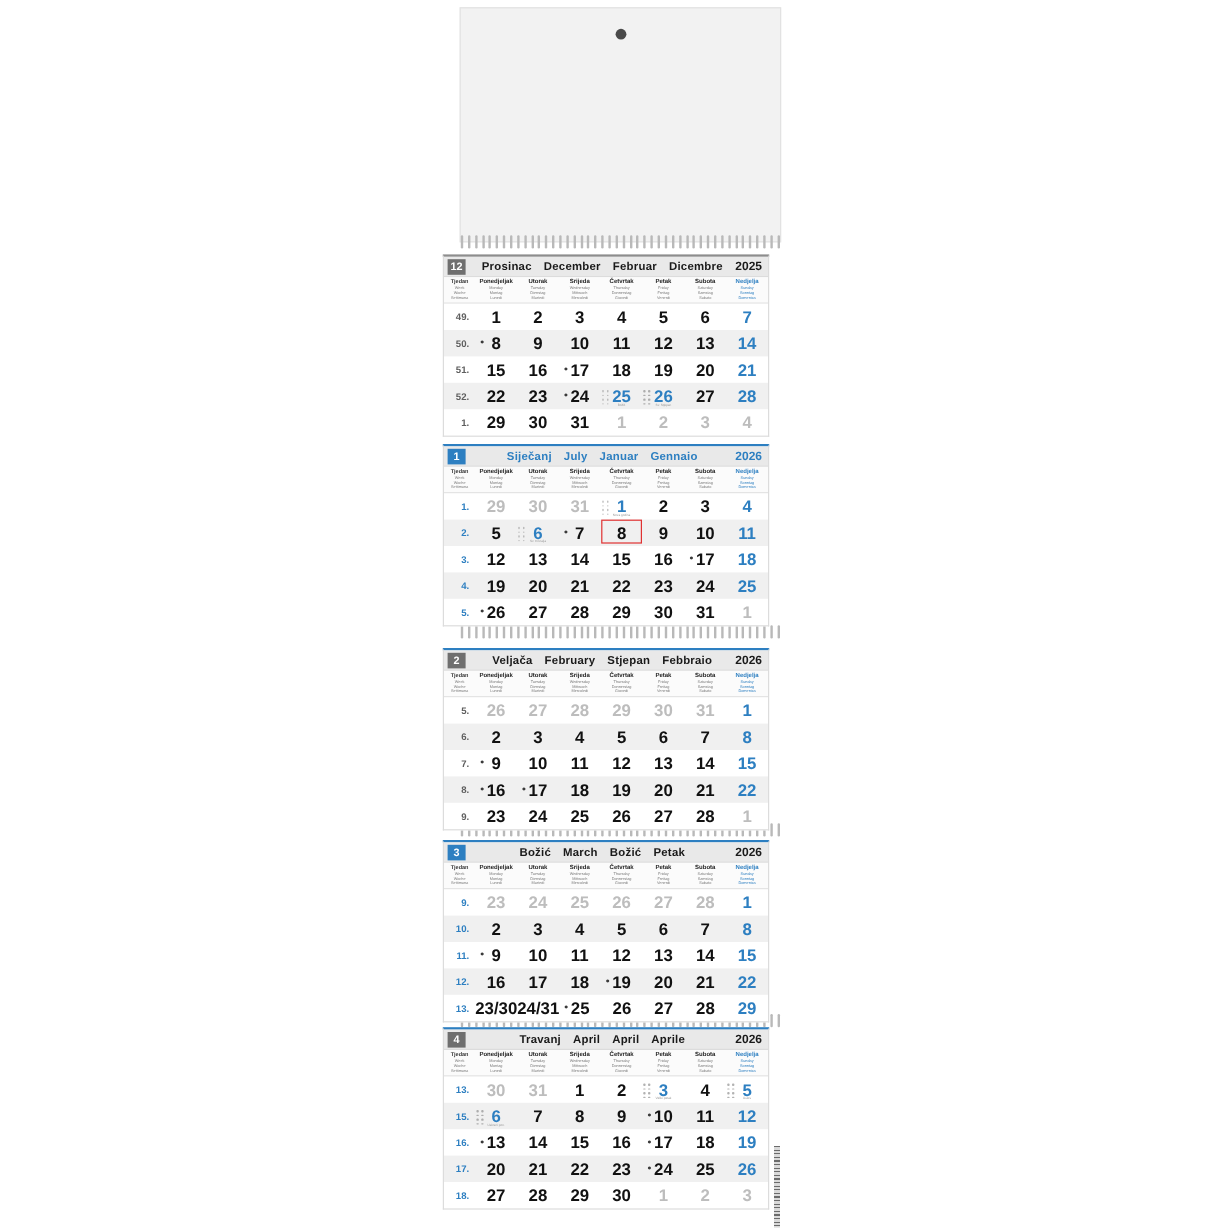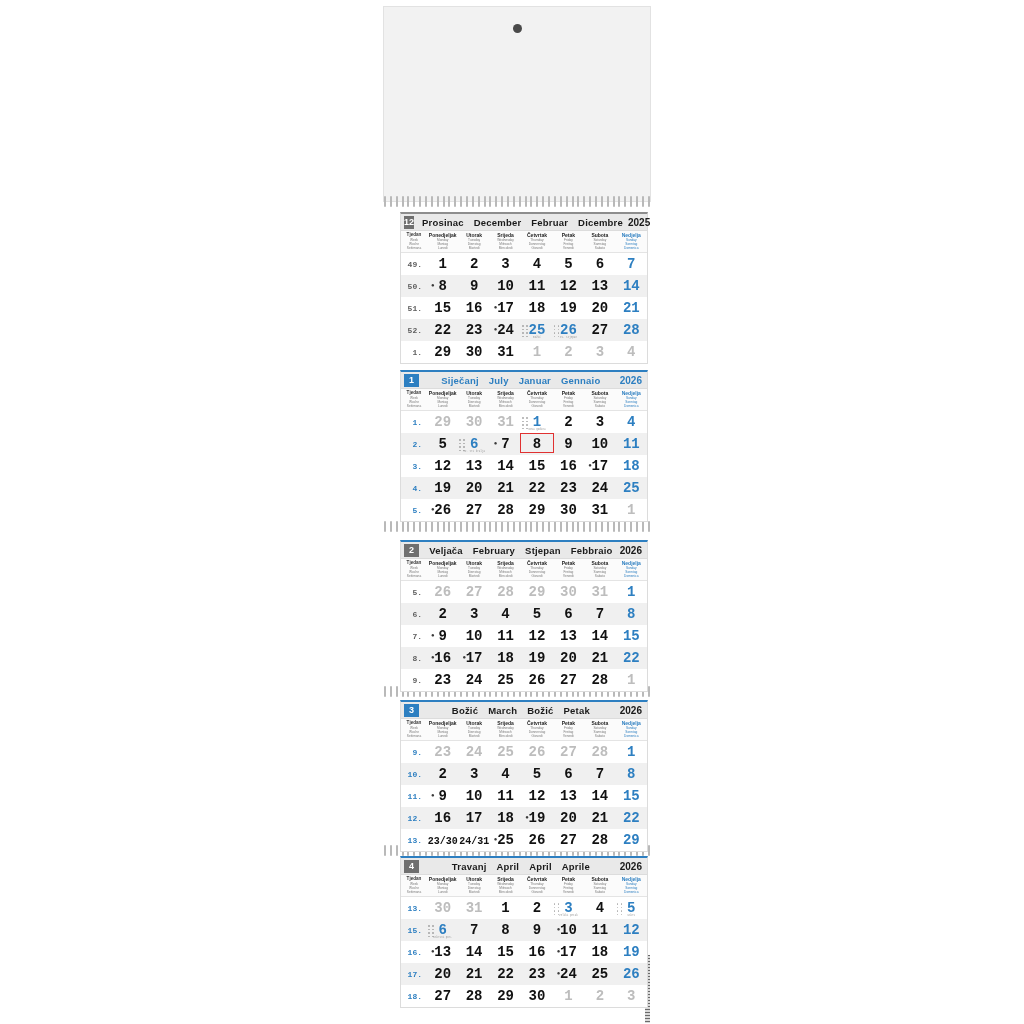--- a/index.html
+++ b/index.html
@@ -55,22 +55,22 @@
     background: #b9b9b9;
     border-radius: 1px;
   }
   .wire.top { top: 196px; }
   .wire.m1  { top: 521px; }
   .wire.m2  { top: 686px; }
   .wire.m3  { top: 845px; }
   
   .month {
     position: absolute;
-    left: 400px;
-    width: 248px;
+    left: 369px;
+    width: 272px;
     box-sizing: border-box;
     background: #ffffff;
     border: 1px solid #dcdcdc;
     border-top: 2px solid #2d7fc1;
   }
   .month.m-dec { top: 212px; border-top-color: #8d8d8d; }
   .month.m-jan { top: 370px; }
   .month.m-feb { top: 540px; border-top-color: #2d7fc1;}
   .month.m-mar { top: 700px; }
   .month.m-apr { top: 856px; }
@@ -134,21 +134,20 @@
     margin-bottom: 0px;
   }
   .dow.sun b, .dow.sun { color: #2d7fc1; }
   .dow.kw b { color: #3a3a3a; font-size: 4.6px;}
   
   .wrow {
     display: grid;
     grid-template-columns: 26px repeat(7, 1fr);
     align-items: center;
     height: 22px;
-    font-family: Liberation Mono, monospace;
   }
   .wrow.alt { background: #f0f0f0; }
   .wk {
     text-align: right;
     padding-right: 5px;
     font-size: 8px;
     font-weight: bold;
     color: #2d7fc1;
   }
   .m-dec .wk, .m-feb .wk { color: #5f5f5f; }
@@ -190,21 +189,21 @@
     position: absolute;
     bottom: -2px;
     left: 0;
     right: 0;
     font-size: 2.6px;
     font-weight: normal;
     color: #9a9a9a;
     white-space: nowrap;
   }
   .cell .frac {
-    font-size: 10px;
+    font-size: 14px;
   }
   .today-box {
     position: absolute;
     left: 50%;
     top: 50%;
     width: 34px;
     height: 20px;
     margin-left: -17px;
     margin-top: -11px;
     border: 1.6px solid #e03131;

